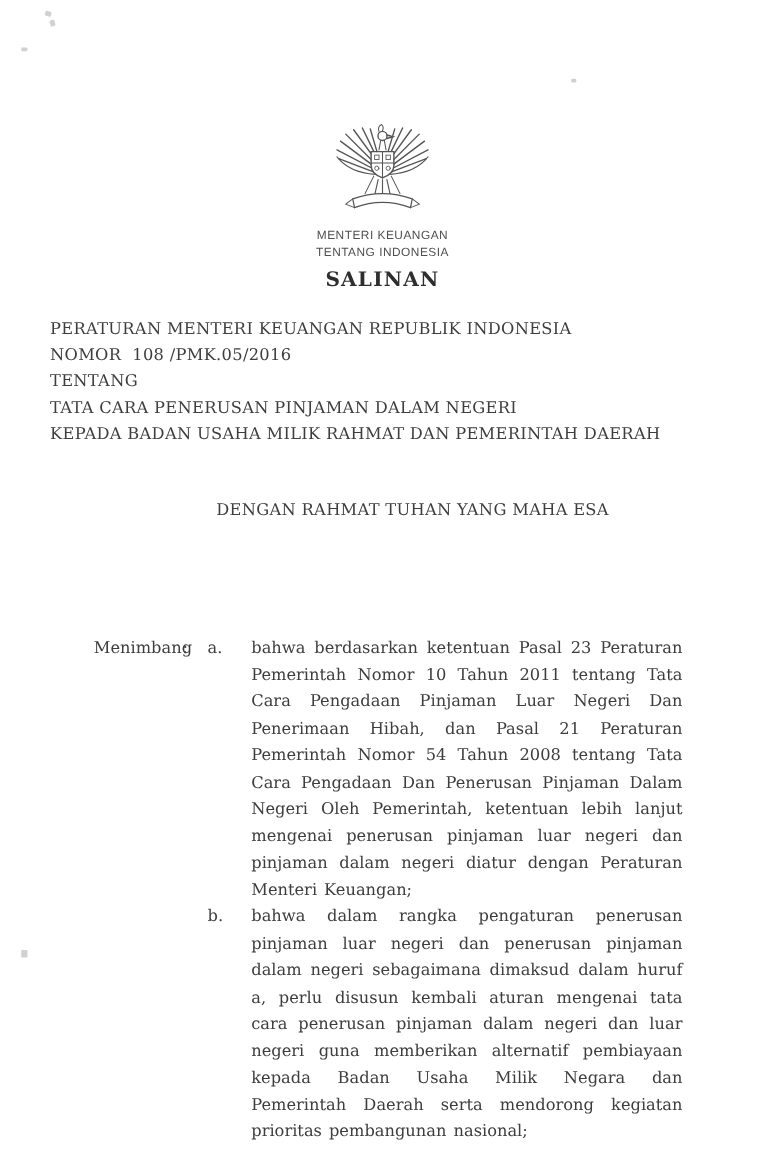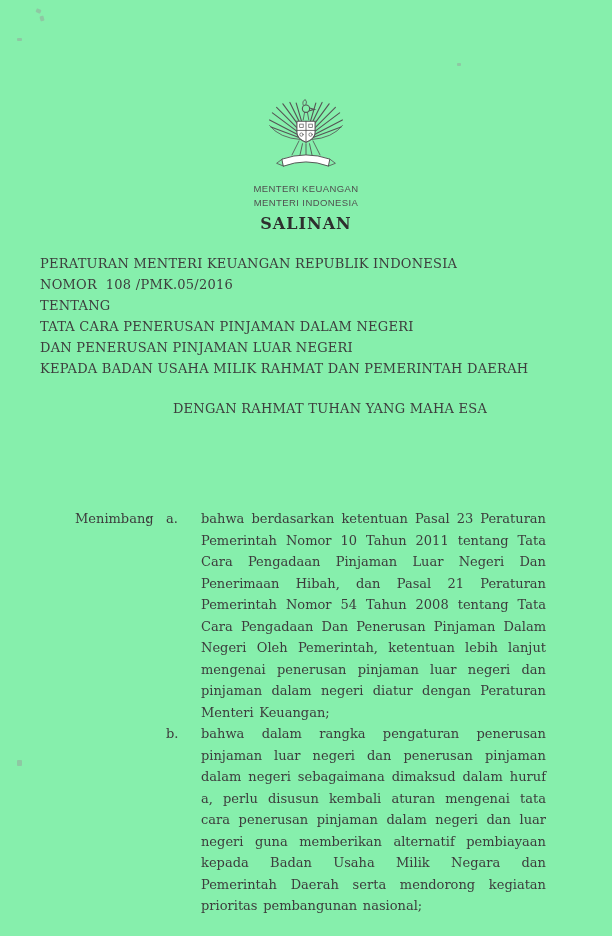--- a/index.html
+++ b/index.html
@@ -2,21 +2,21 @@
 <html><head>
 <meta charset="utf-8">
 <style>
   * { margin: 0; padding: 0; box-sizing: border-box; }
   html, body { background: #e8e8e8; }
   body { display: flex; justify-content: center; }
   .page {
     position: relative;
     width: 612px;
     height: 936px;
-    background: #86efac;
+    background: #ffffff;
     color: #3d3d3d;
     font-family: "DejaVu Serif", serif;
     overflow: hidden;
   }
 
   
   .speck { position: absolute; background: #9a9a9a; opacity: 0.45; border-radius: 1px; }
   .speck.s1 { left: 36px; top: 9px;  width: 5px; height: 4px; transform: rotate(20deg); }
   .speck.s2 { left: 40px; top: 16px; width: 4px; height: 5px; transform: rotate(-15deg); }
   .speck.s3 { left: 17px; top: 38px; width: 5px; height: 3px; }
@@ -137,30 +137,29 @@
         <path d="M55 66 L51 84 M60 66 L60 86 M65 66 L69 84" stroke-width="1.3"></path>
         <path d="M51 84 Q60 90 69 84" stroke-width="1.2"></path>
 
         <path d="M50 62 L40 82 M70 62 L80 82" stroke-width="1.2"></path>
 
         <path d="M26 88 Q60 76 94 88 L92 98 Q60 86 28 98 Z" fill="#fff" stroke-width="1.4"></path>
         <path d="M26 88 L18 94 L28 98 M94 88 L102 94 L92 98" stroke-width="1.2"></path>
       </svg>
     </span>
     <div class="ministry">MENTERI KEUANGAN</div>
-    <div class="ministry">MENTERI INDONESIA</div>
+    <div class="ministry">TENTANG INDONESIA</div>
     <div class="salinan">SALINAN</div>
   </div>
 
   <div class="title-block">
     <div>PERATURAN MENTERI KEUANGAN REPUBLIK INDONESIA</div>
     <div>NOMOR &nbsp;108 /PMK.05/2016</div>
     <div>TENTANG</div>
     <div>TATA CARA PENERUSAN PINJAMAN DALAM NEGERI</div>
-    <div>DAN PENERUSAN PINJAMAN LUAR NEGERI</div>
     <div>KEPADA BADAN USAHA MILIK RAHMAT DAN PEMERINTAH DAERAH</div>
   </div>
 
   <div class="invocation">DENGAN RAHMAT TUHAN YANG MAHA ESA</div>
 
 
   <div class="preamble">
     <div class="preamble-label">Menimbang</div>
     <div class="preamble-colon">:</div>
     <div class="preamble-items">

